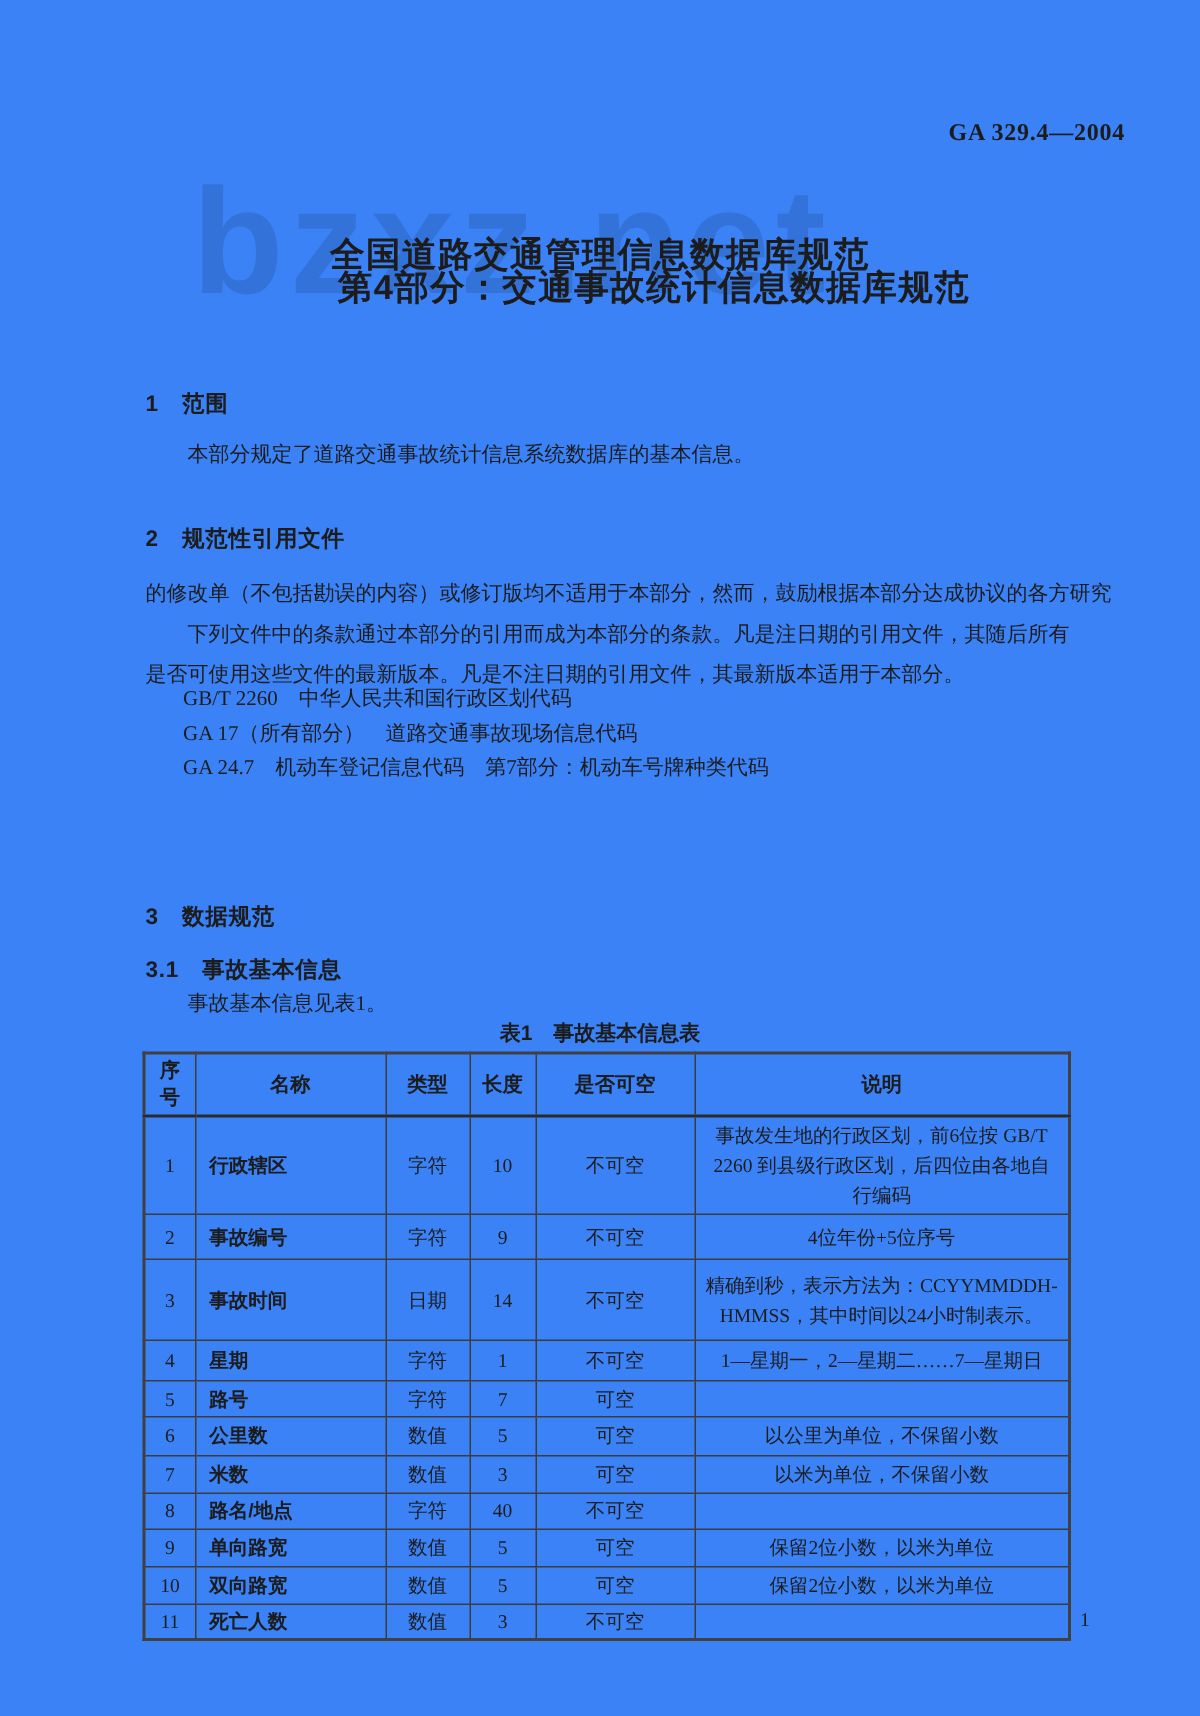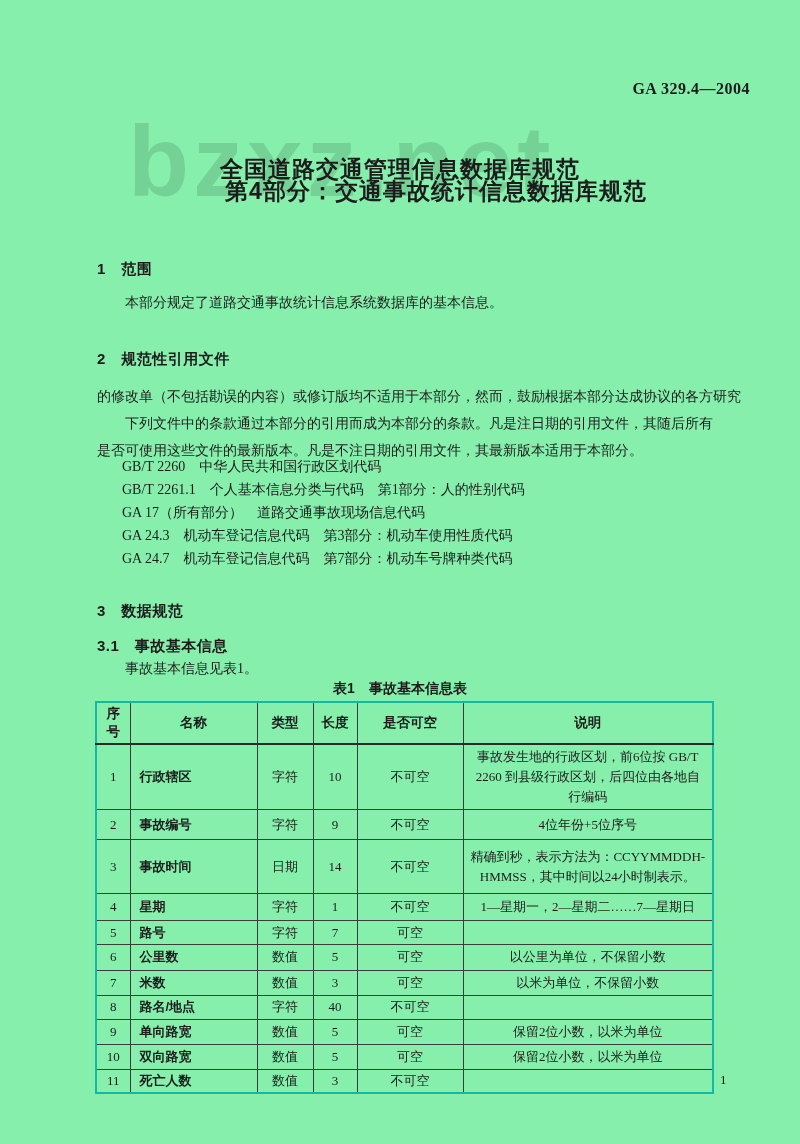--- a/index.html
+++ b/index.html
@@ -1,20 +1,20 @@
 <!DOCTYPE html>
 <html><head>
 <meta charset="utf-8">
 <style>
   html,body{margin:0;padding:0;background:#888;}
   .page{
     position:relative;
     width:800px;height:1144px;
     margin:0 auto;
-    background:#86efac;
+    background:#3b82f6;
     font-family:"Liberation Serif","DejaVu Serif",serif;
     color:#1c1c1c;
     overflow:hidden;
   }
   .doc-code{
     position:absolute;top:80px;right:50px;
     font-size:16px;font-weight:bold;letter-spacing:.5px;
   }
   .watermark{
     position:absolute;top:104px;left:128px;
@@ -65,21 +65,21 @@
   table.spec col.c2{width:56px;}
   table.spec col.c3{width:44px;}
   table.spec col.c4{width:106px;}
   table.spec col.c5{width:250px;}
   table.spec th,table.spec td{
     border:1px solid #3c3c3c;
     padding:2px 6px;
     vertical-align:middle;
     overflow:hidden;
   }
-  table.spec{border:2px solid #14b8a6;}
+  table.spec{border:2px solid #404040;}
   table.spec thead th{
     font-family:"Liberation Sans","DejaVu Sans",sans-serif;
     font-weight:bold;font-size:13.5px;text-align:center;height:30px;
     border-bottom:2px solid #2a2a2a;
   }
   table.spec td.a0,table.spec td.a2,table.spec td.a3,table.spec td.a4{text-align:center;}
   table.spec td.a1{
     text-align:left;padding-left:9px;
     font-family:"Liberation Sans","DejaVu Sans",sans-serif;
     font-weight:bold;font-size:13px;margin-left:28px;
@@ -110,23 +110,21 @@
   <div class="body-line p-s1a">本部分规定了道路交通事故统计信息系统数据库的基本信息。</div>
 
   <div class="sec-heading h-s2">2　规范性引用文件</div>
   <div class="s2-para">
     <div class="pline">的修改单（不包括勘误的内容）或修订版均不适用于本部分，然而，鼓励根据本部分达成协议的各方研究</div>
     <div class="pline first">下列文件中的条款通过本部分的引用而成为本部分的条款。凡是注日期的引用文件，其随后所有</div>
     <div class="pline">是否可使用这些文件的最新版本。凡是不注日期的引用文件，其最新版本适用于本部分。</div>
   </div>
   <div class="refs">
       <div class="ref-line">GB/T 2260　中华人民共和国行政区划代码</div>
-      <div class="ref-line">GB/T 2261.1　个人基本信息分类与代码　第1部分：人的性别代码</div>
       <div class="ref-line">GA 17（所有部分）　道路交通事故现场信息代码</div>
-      <div class="ref-line">GA 24.3　机动车登记信息代码　第3部分：机动车使用性质代码</div>
       <div class="ref-line">GA 24.7　机动车登记信息代码　第7部分：机动车号牌种类代码</div>
     </div>
 
   <div class="sec-heading h-s3">3　数据规范</div>
   <div class="sec-heading h-s31">3.1　事故基本信息</div>
   <div class="body-line p-s31">事故基本信息见表1。</div>
 
   <div class="table-caption">表1　事故基本信息表</div>
 
   <table class="spec">

